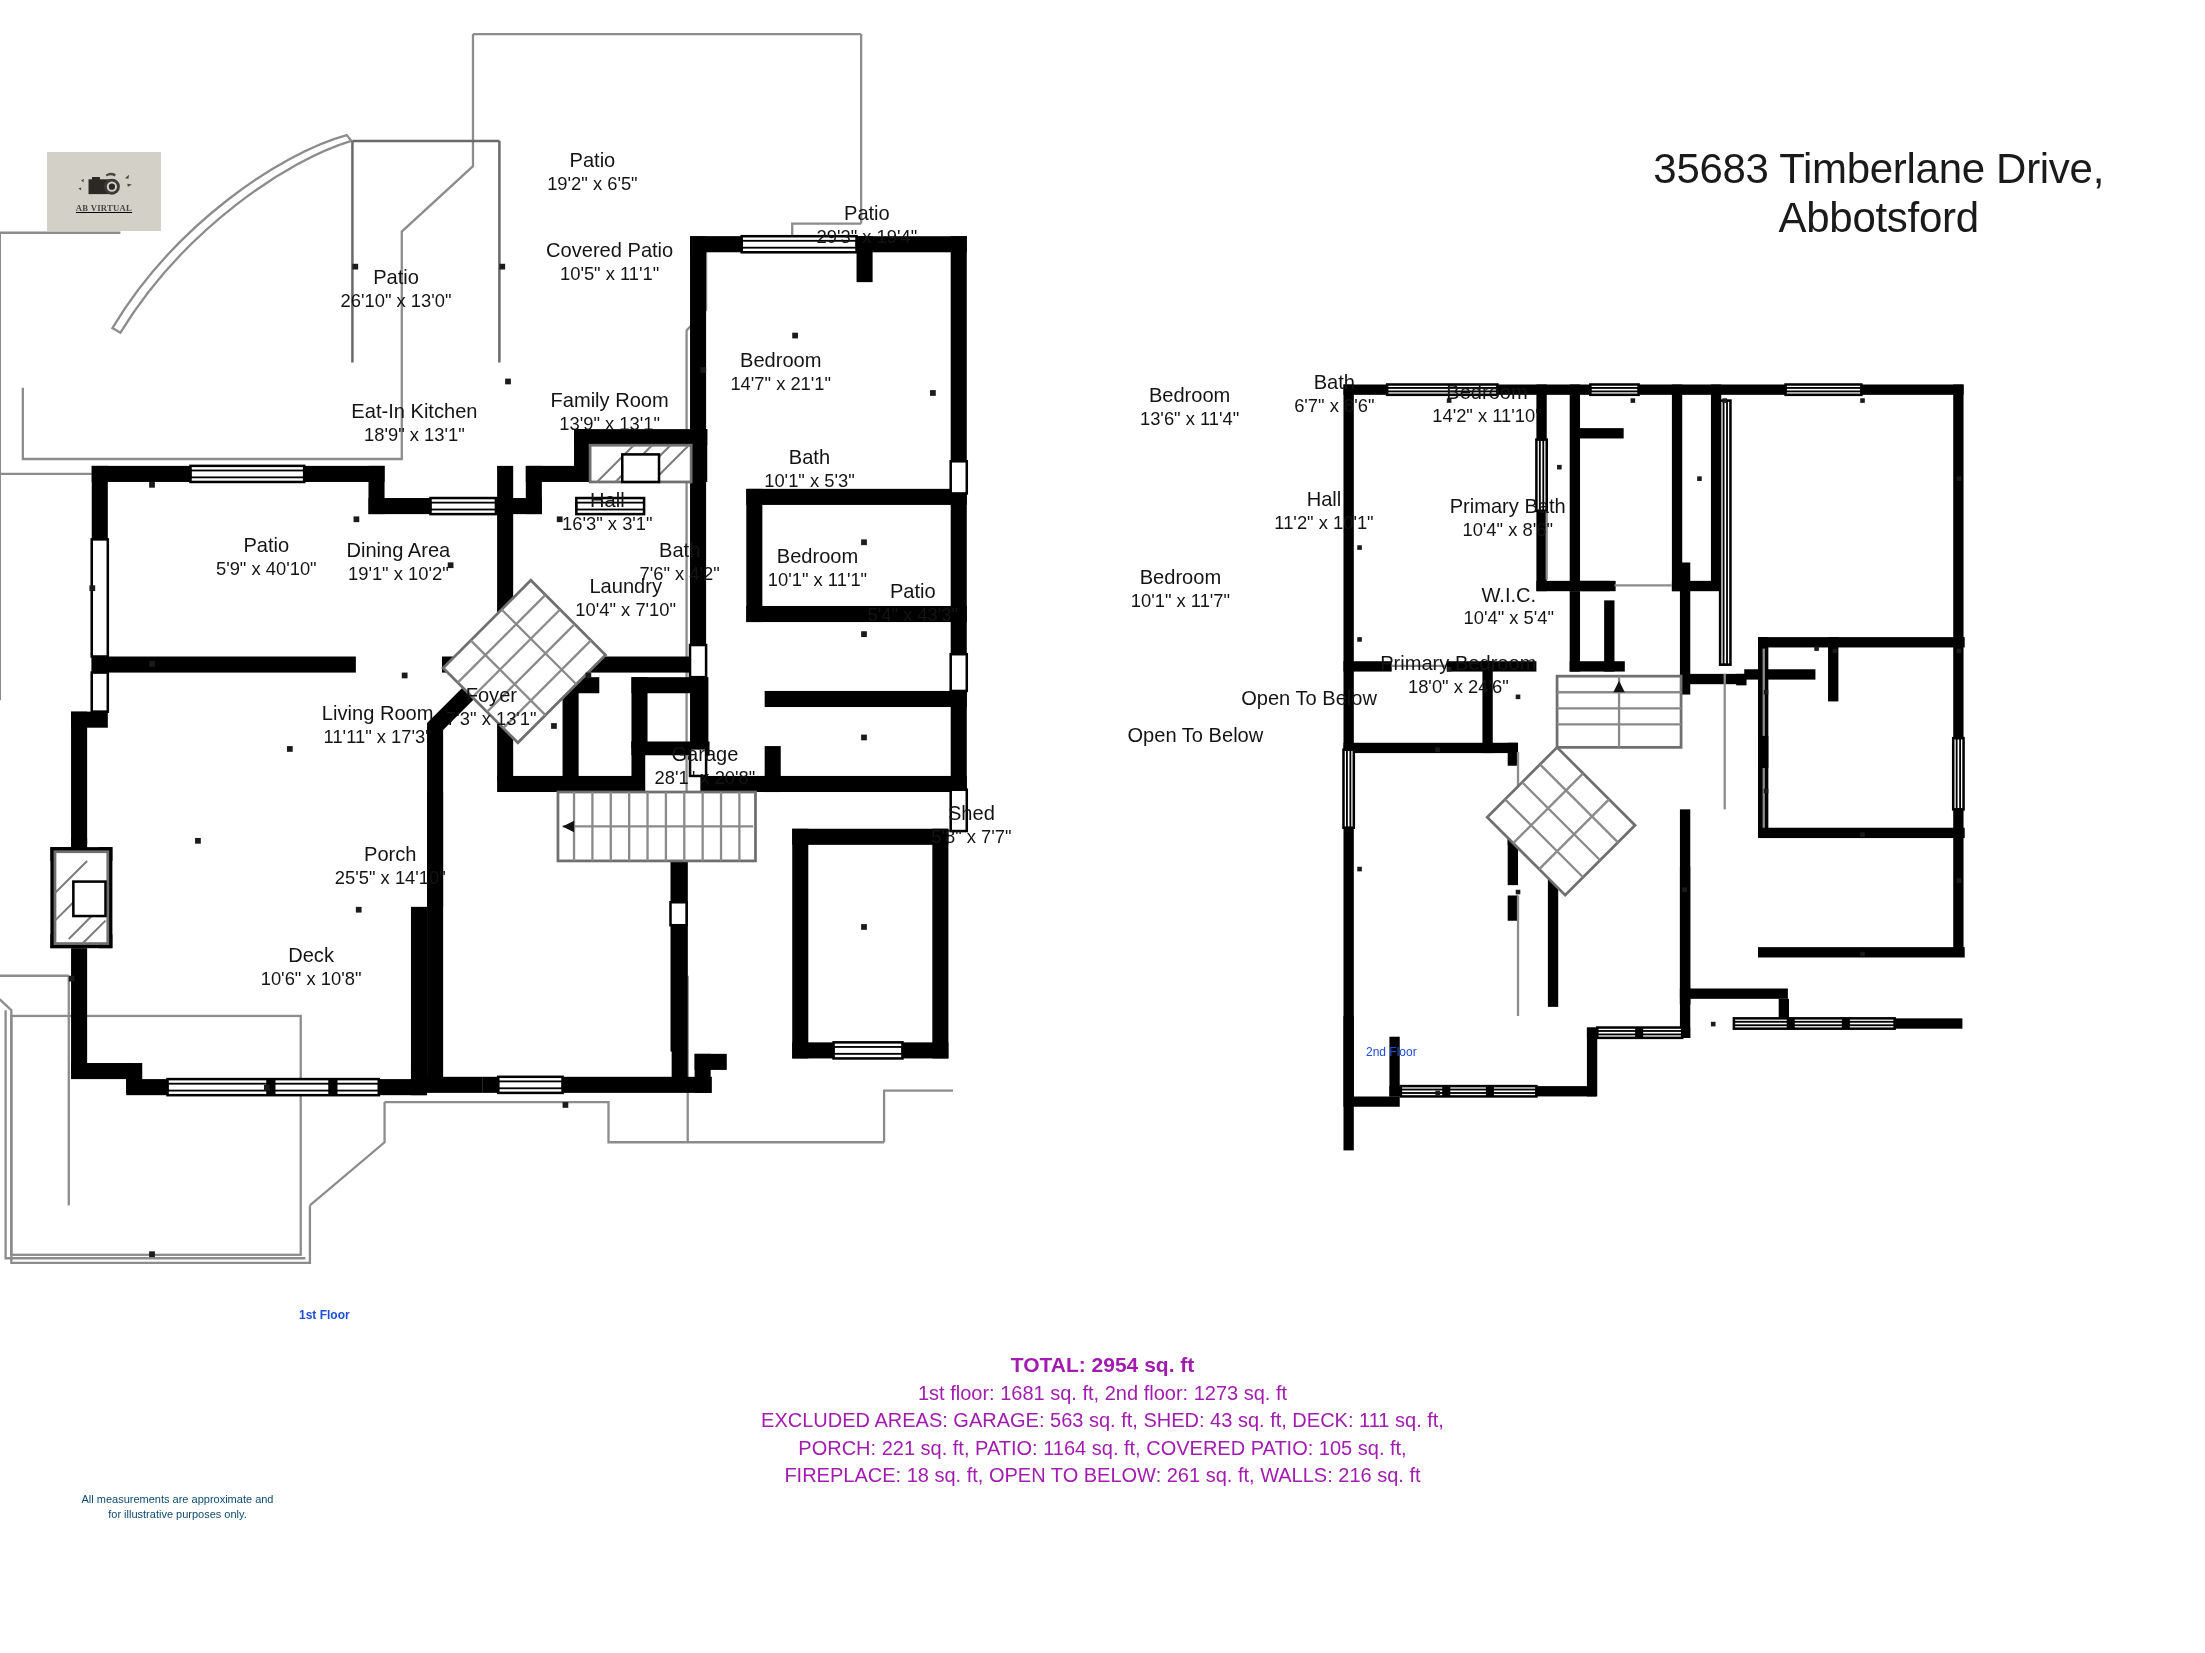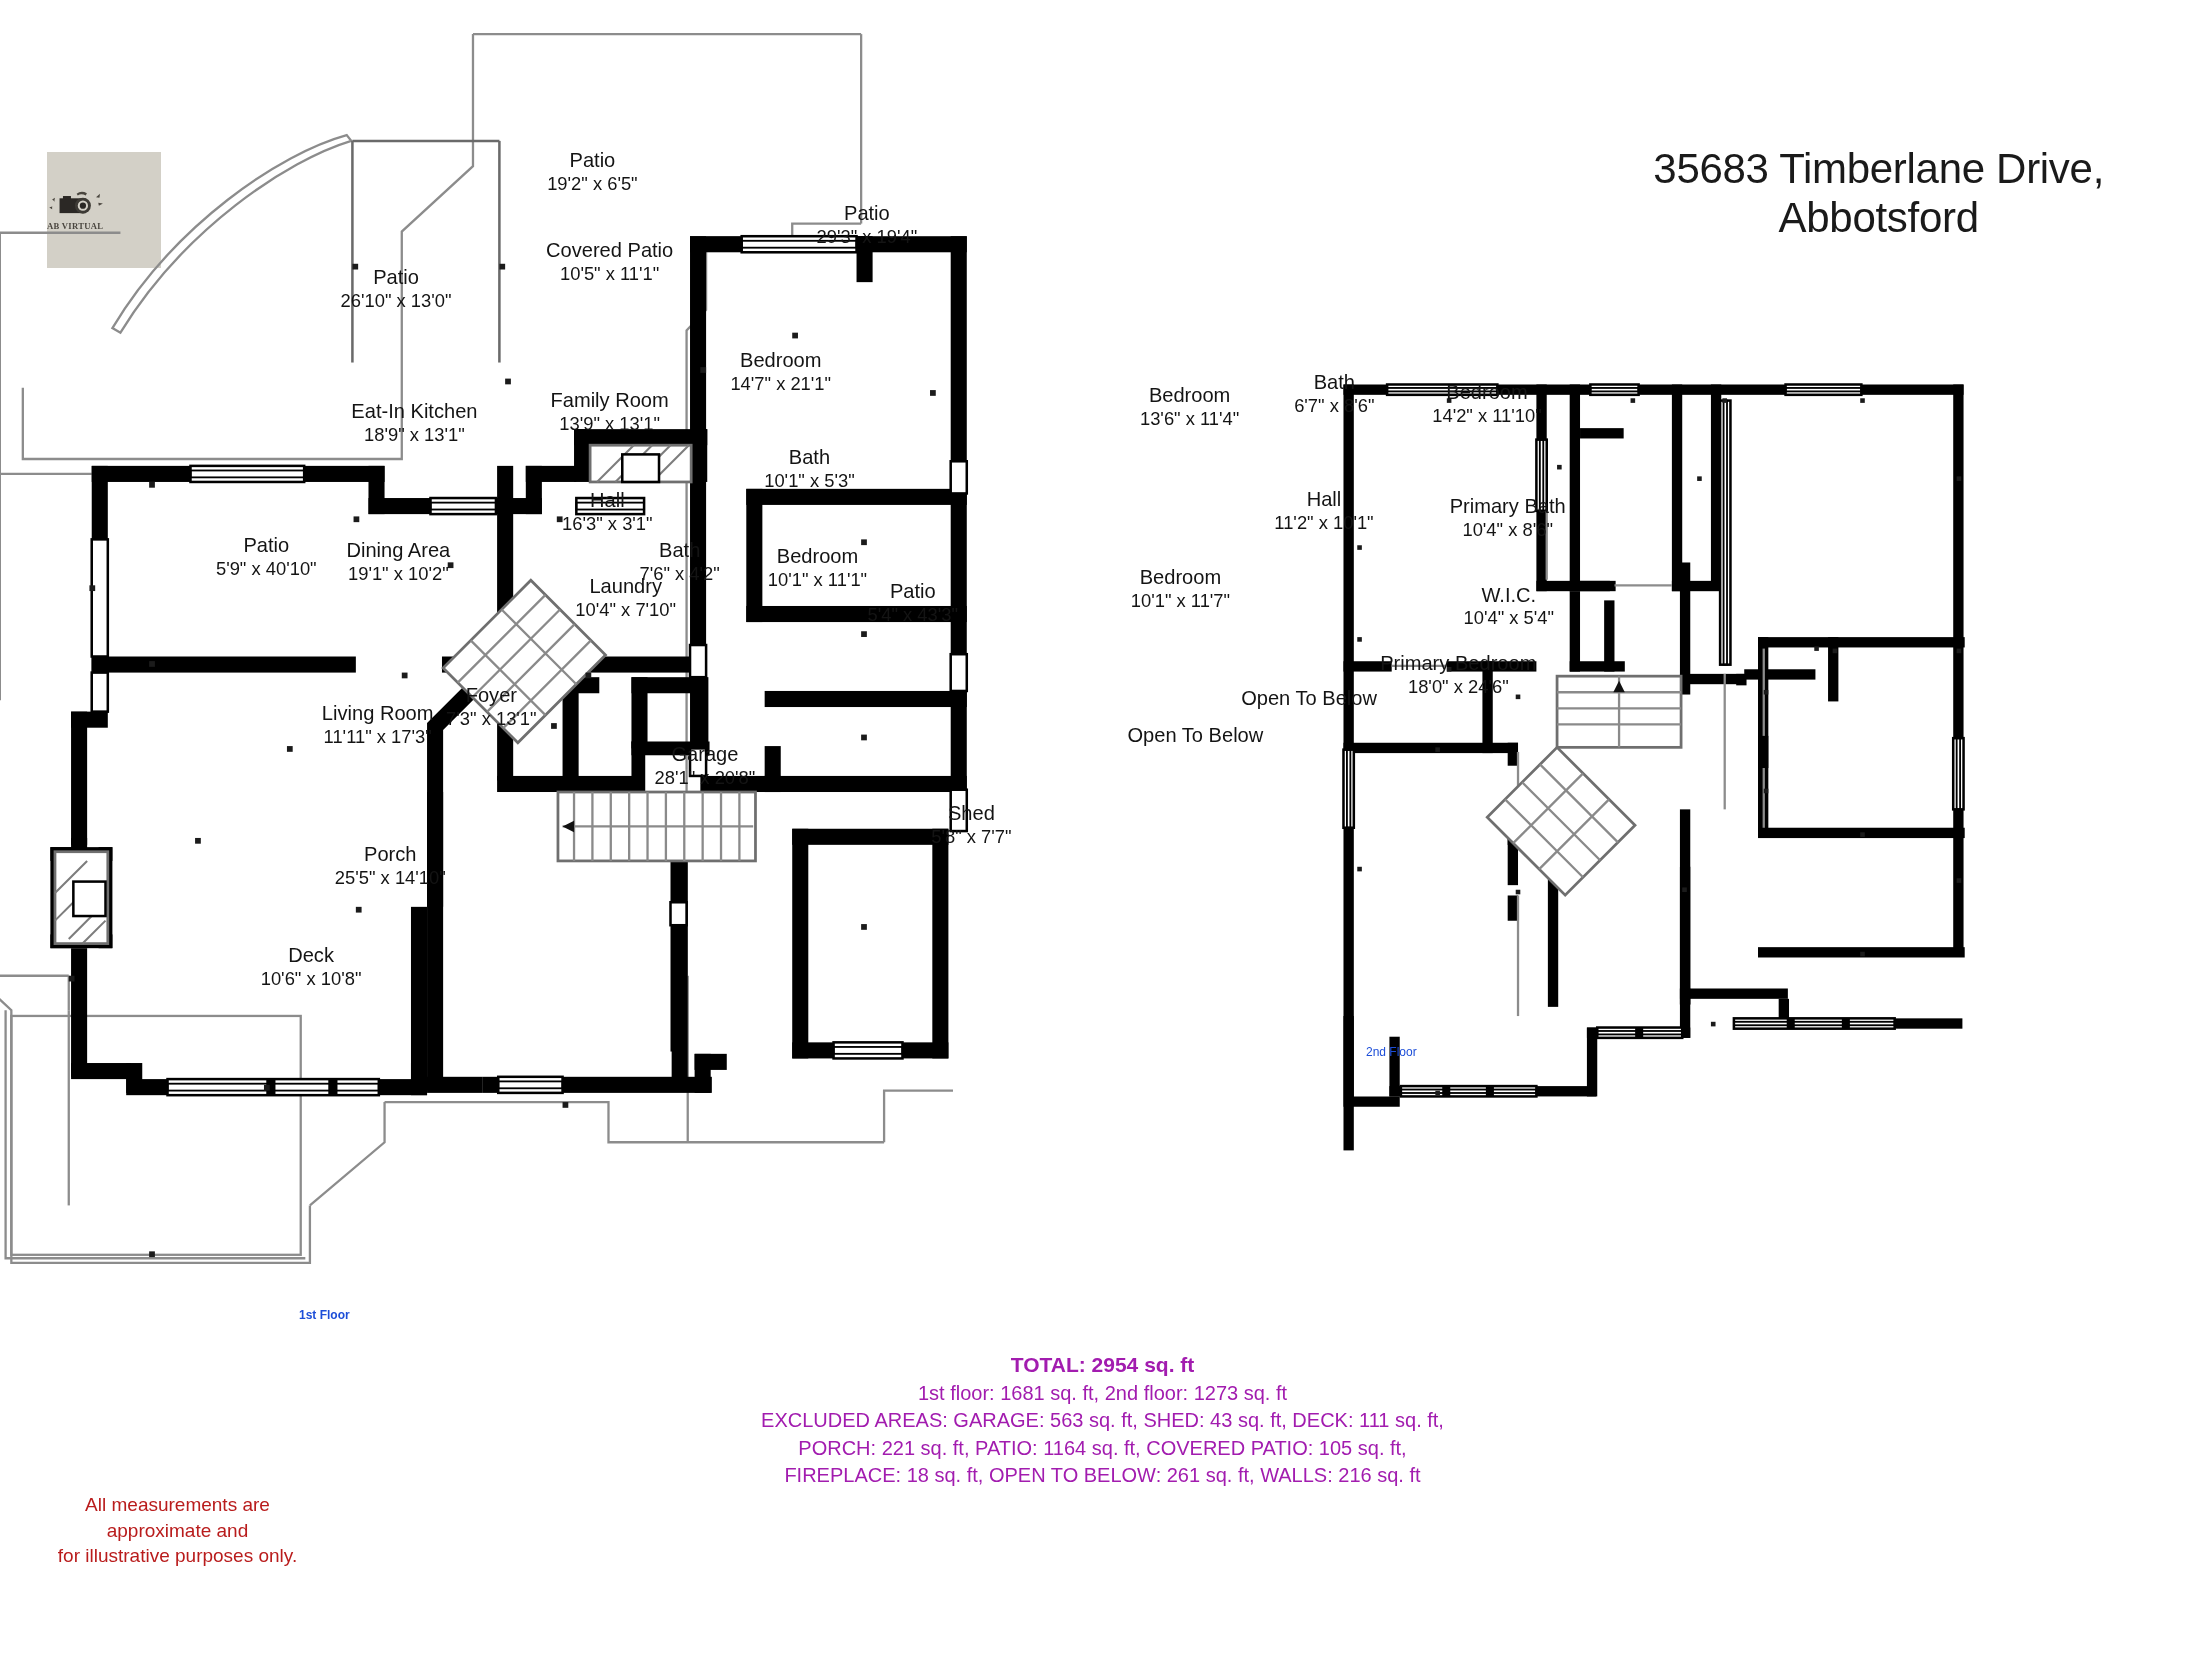--- a/index.html
+++ b/index.html
@@ -14,25 +14,27 @@
     font-family: "Liberation Sans", sans-serif;
     color: #000000;
     overflow: hidden;
   }
   
   #logo-box {
     position: absolute;
     left: 47px;
     top: 152px;
     width: 114px;
-    height: 116px;
+    height: 79px;
     background: #d3d0c7;
     display: flex;
     flex-direction: column;
+    align-items: center;
     justify-content: center;
+    text-decoration: underline;
   }
   #logo-box .cam-wrap {
     width: 57px;
     height: 30px;
     position: relative;
     margin-bottom: 2.3px;
   }
   #logo-box .logo-text {
     font-size: 8.6px;
     letter-spacing: 0.3px;
@@ -77,23 +79,23 @@
     font-weight: 700;
     font-size: 21px;
   }
   
   #disclaimer {
     position: absolute;
     left: 34px;
     top: 1492px;
     width: 287px;
     text-align: center;
-    font-size: 19px;
+    font-size: 11px;
     line-height: 1.35;
-    color: #b91c1c;
+    color: #0c4a6e;
   }
   
   .plan {
     position: absolute;
   }
   #plan-1 { left: 218px; top: 103px; width: 1114px; height: 1223px; }
   #plan-2 { left: 1332px; top: 373px; width: 666px; height: 689px; }
 
   svg { display: block; overflow: visible; }
   .wall     { fill: #000000; }

